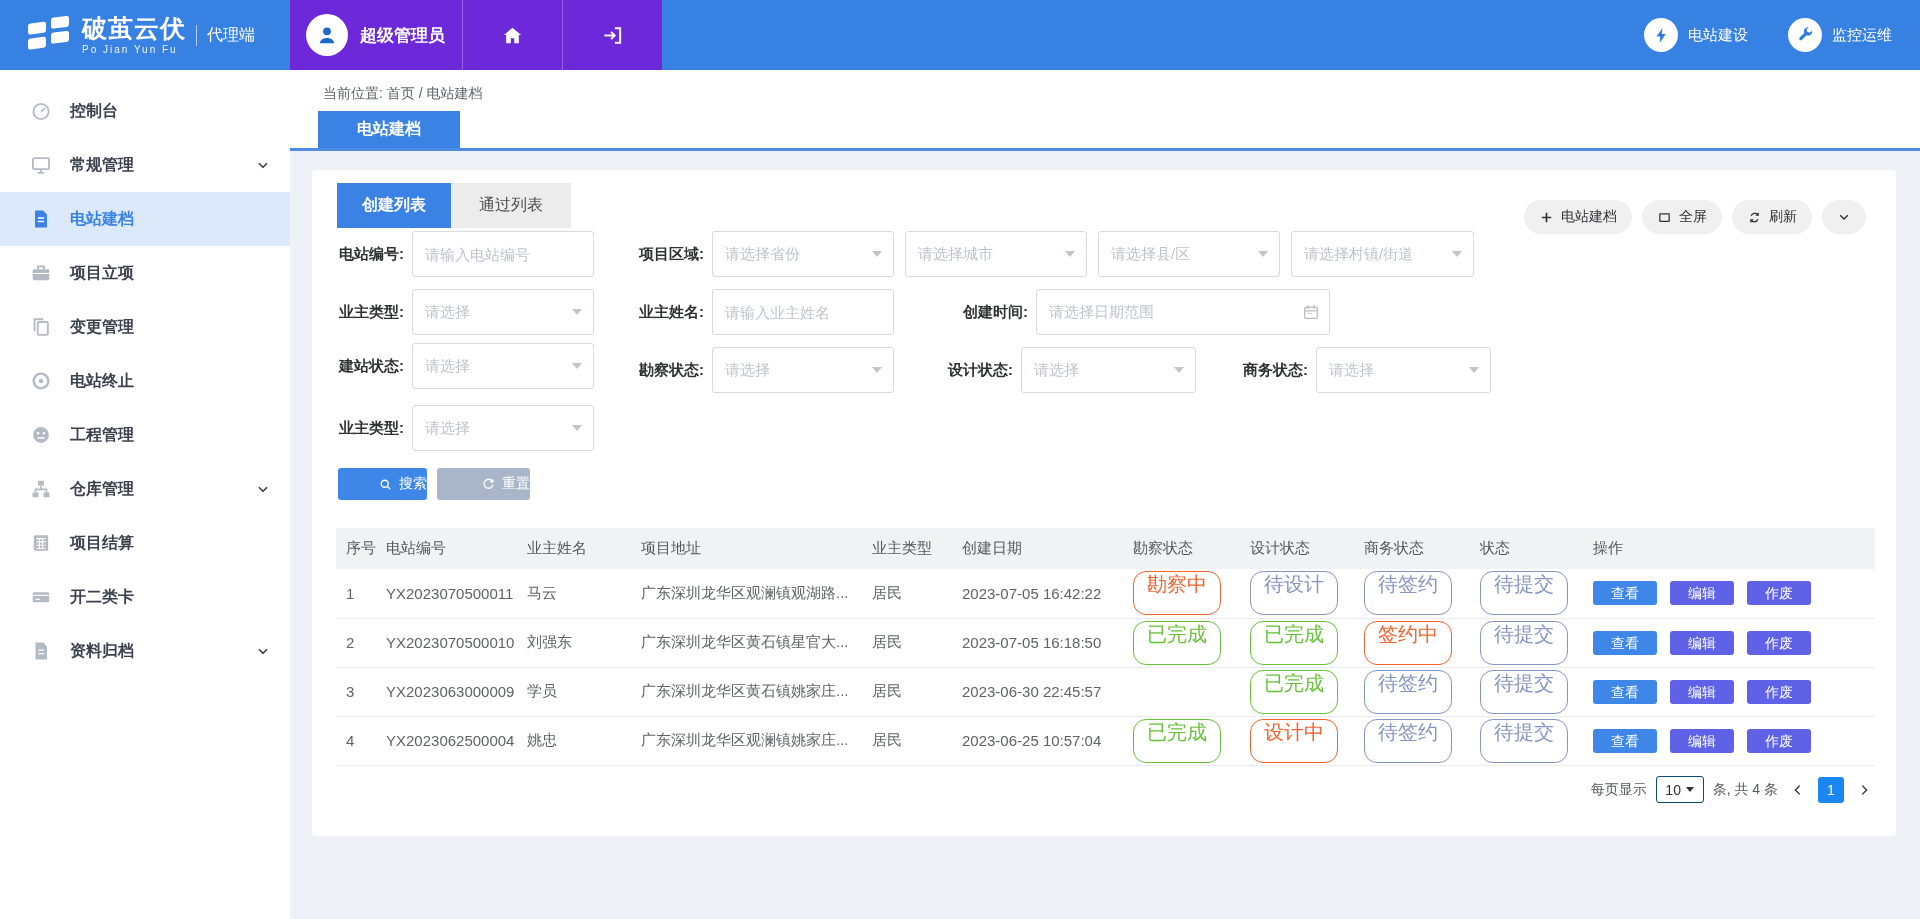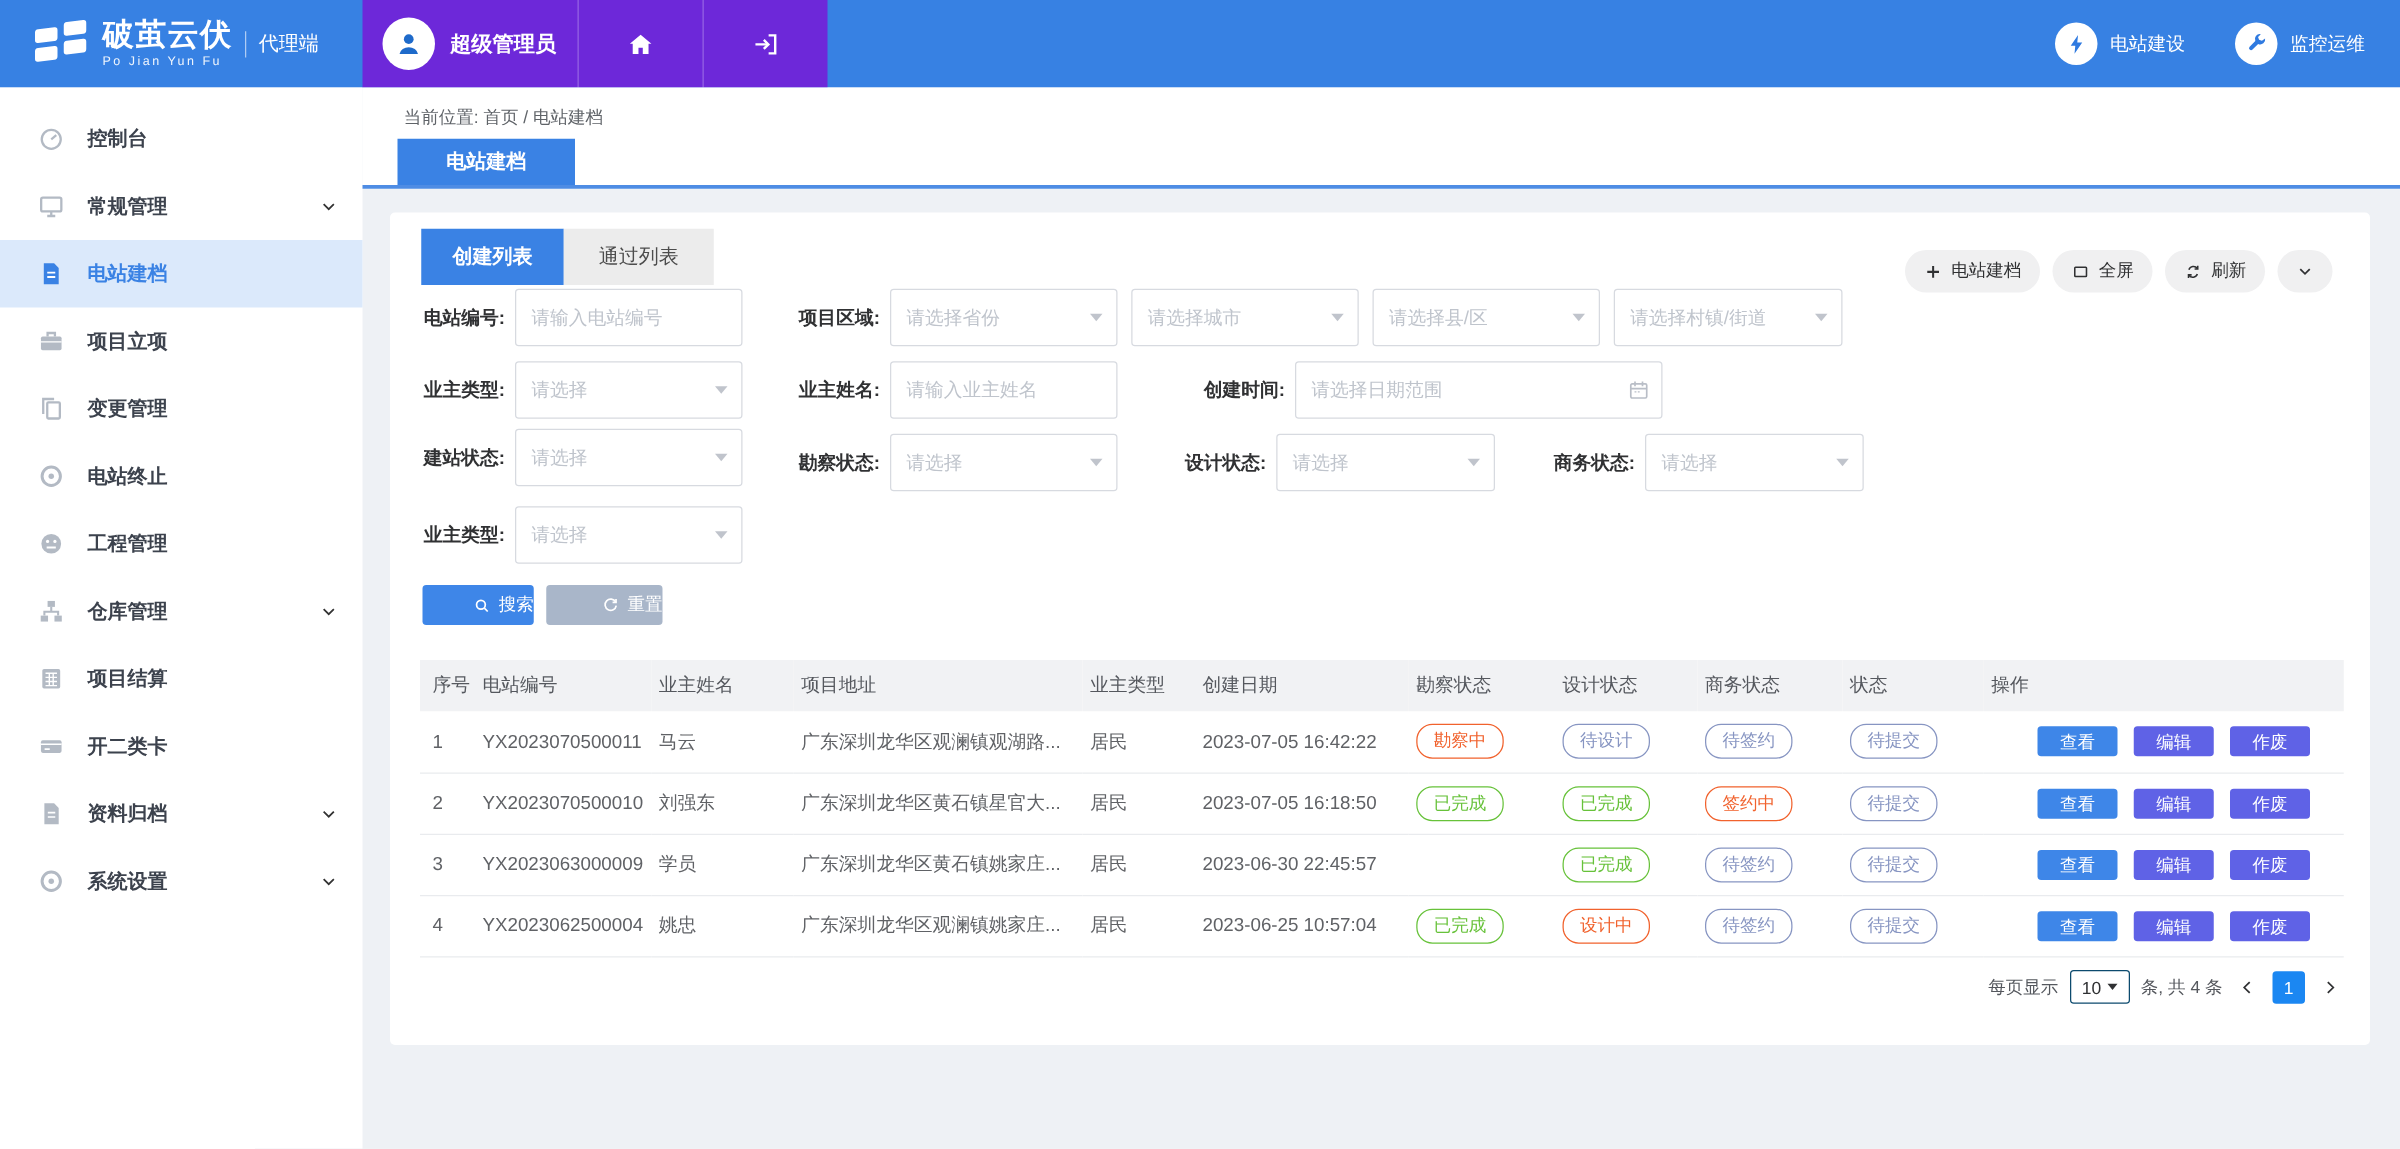--- a/index.html
+++ b/index.html
@@ -79,27 +79,27 @@
   .btn svg { width:15px; height:15px; }
   .btn-search { width:89px; background:#3e86e8; }
   .btn-reset { width:93px; background:#a9b6c9; }
 
   
   .table-wrap { position:absolute; left:24px; top:358px; width:1539px; }
   table { width:1539px; border-collapse:collapse; table-layout:fixed; font-size:15px; color:#606266; }
   th { background:#f1f2f4; height:41px; font-weight:normal; color:#55585e; text-align:left; padding:0 6px 0 6px; white-space:nowrap; }
   td { height:49px; border-bottom:1px solid #e9ebee; padding:0 6px 0 6px; white-space:nowrap; overflow:hidden; text-overflow:ellipsis; }
   th:first-child, td:first-child { padding-left:10px; }
-  .pill { display:inline-block; height:28px; line-height:24px; padding:0 13px; border-radius:13px; border:1px solid; font-size:14px; background:#fff; }
+  .pill { display:inline-block; height:44px; line-height:24px; padding:0 13px; border-radius:13px; border:1px solid; font-size:20px; background:#fff; }
   .pill-orange { color:#f1622d; border-color:#f1622d; }
   .pill-green  { color:#67c23a; border-color:#67c23a; }
   .pill-slate  { color:#8795c2; border-color:#8795c2; }
   .abtn { display:inline-block; width:64px; height:24px; line-height:24px; text-align:center; border-radius:3px;
     color:#fff; font-size:14px; margin-right:13px; cursor:pointer; }
-  .abtn-view { background:#3e86e8;margin-left:37px; }
+  .abtn-view { background:#3e86e8; }
   .abtn-edit, .abtn-void { background:#5f62e6; }
 
   
   .pagination { position:absolute; top:606px; right:21px; display:flex; align-items:center; gap:9px; font-size:14px; color:#55585e; }
   .psel { width:48px; height:27px; border:1px solid #0c4a6e; border-radius:3px; display:flex; align-items:center;
     justify-content:center; gap:5px; color:#303133; cursor:pointer; background:#fff; }
   .psel .caret2 { width:0; height:0; border-left:4px solid transparent; border-right:4px solid transparent; border-top:5px solid #303133; }
   .pchev { width:22px; height:22px; display:flex; align-items:center; justify-content:center; cursor:pointer; }
   .pchev svg { width:14px; height:14px; }
   .page-num { width:26px; height:26px; border-radius:3px; background:#1b87f2; color:#fff; display:flex; align-items:center;
@@ -281,34 +281,20 @@
           <span class="s-lb">开二类卡</span>
         </div>
         <div class="side-item">
           <span class="s-ic">
             <svg viewBox="0 0 24 24">
               <path d="M6 2.8h8.5l4 4.2v14.2H6z" fill="currentColor"></path>
               <path d="M9 11h6.5M9 14.8h6.5" stroke="#fff" stroke-width="1.4"></path>
             </svg>
           </span>
           <span class="s-lb">资料归档</span>
-          <span class="s-ch">
-            <svg viewBox="0 0 24 24" fill="none" stroke="currentColor" stroke-width="2.4">
-              <path d="M5 9l7 7 7-7"></path>
-            </svg>
-          </span>
-        </div>
-        <div class="side-item">
-          <span class="s-ic">
-            <svg viewBox="0 0 24 24" fill="none" stroke="currentColor">
-              <circle cx="12" cy="12" r="8" stroke-width="2.6"></circle>
-              <circle cx="12" cy="12" r="2.4" fill="currentColor" stroke="none"></circle>
-            </svg>
-          </span>
-          <span class="s-lb">系统设置</span>
           <span class="s-ch">
             <svg viewBox="0 0 24 24" fill="none" stroke="currentColor" stroke-width="2.4">
               <path d="M5 9l7 7 7-7"></path>
             </svg>
           </span>
         </div>
       </nav>
   </aside>
 
   <main>

